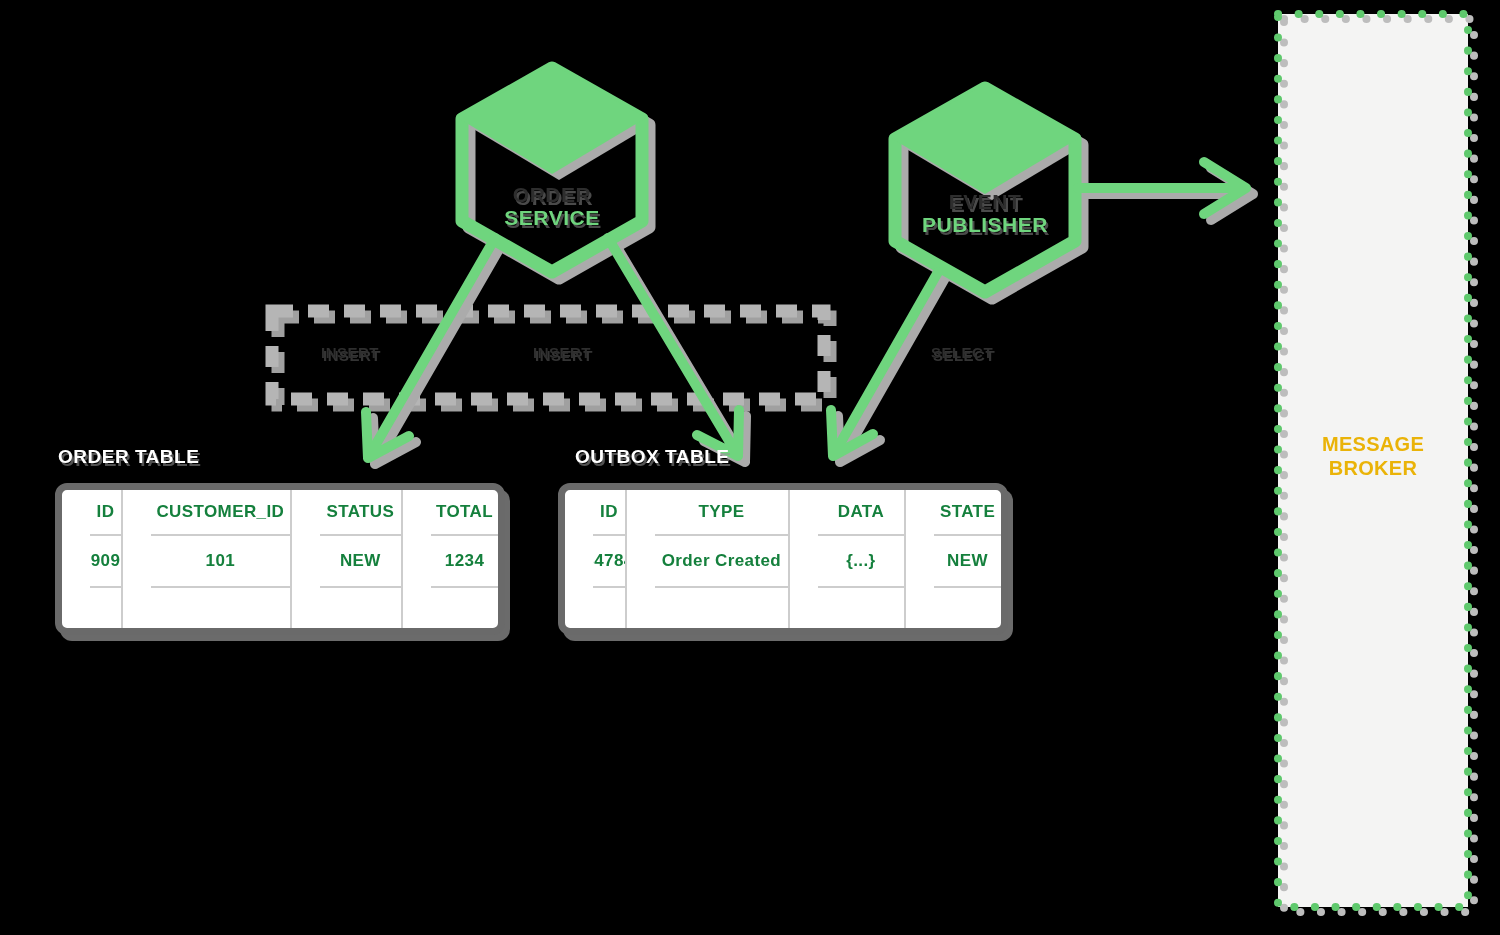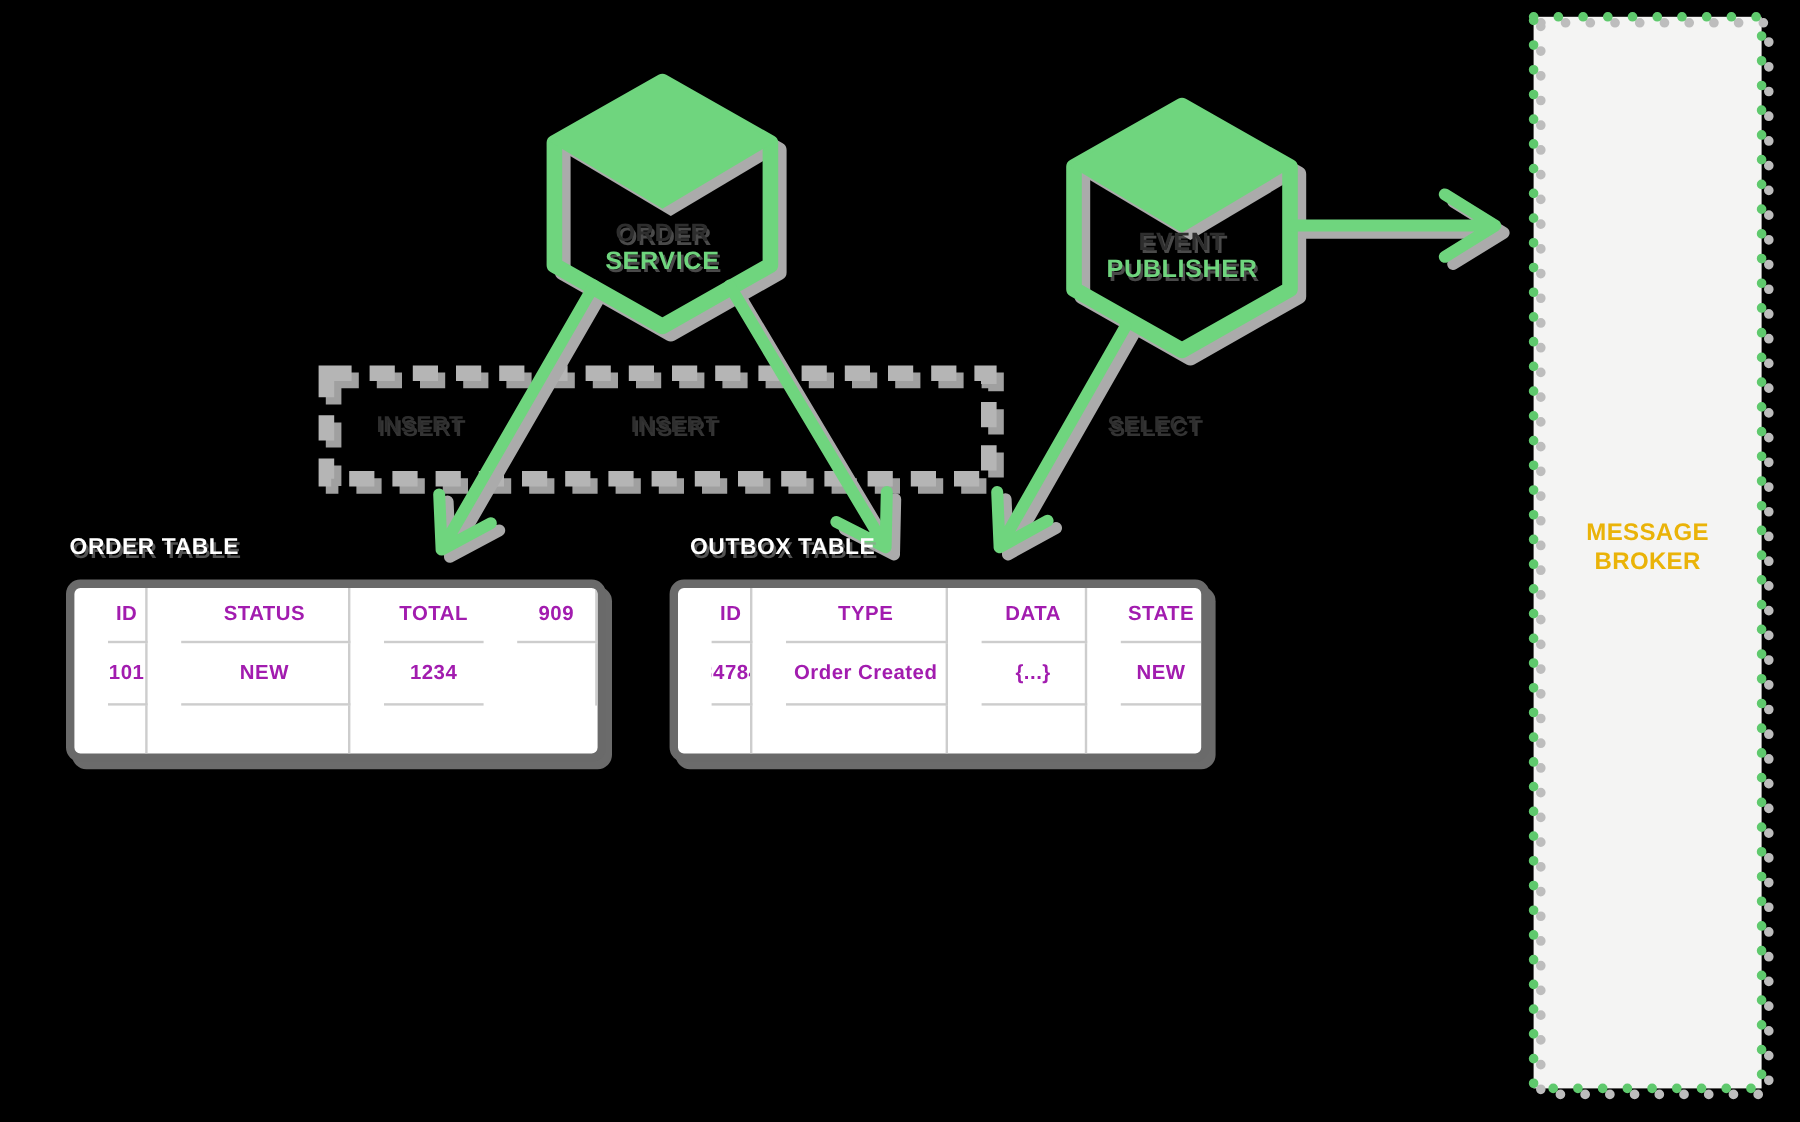--- a/index.html
+++ b/index.html
@@ -4,30 +4,30 @@
 <style>
   html,body{margin:0;padding:0;background:#000;}
   body{width:1500px;height:935px;overflow:hidden;font-family:"Liberation Sans",sans-serif;}
   .stage{position:relative;width:1500px;height:756px;background:#000;}
   svg.art{position:absolute;left:0;top:0;width:1500px;height:935px;}
   .txt{position:absolute;font-weight:bold;text-align:center;white-space:nowrap;}
   .svc-label{width:200px;font-size:21px;line-height:23px;letter-spacing:.5px;
              text-shadow:2px 3px 0 rgba(165,165,165,.45);}
   .svc-top{color:#2E2E2E;display:block;}
   .svc-bottom{color:#6FD57E;display:block;}
-  .op-label{width:140px;font-size:19px;color:#2E2E2E;letter-spacing:.5px;
+  .op-label{width:140px;font-size:15px;color:#2E2E2E;letter-spacing:.5px;
             text-shadow:2px 3px 0 rgba(150,150,150,.35);}
   .tbl-title{font-size:19px;color:#ffffff;letter-spacing:.5px;text-align:left;
              text-shadow:2px 3px 0 rgba(150,150,150,.55);}
   .broker-label{width:182px;font-size:20px;line-height:24px;color:#eab308;letter-spacing:.3px;}
   .table-card{position:absolute;box-sizing:border-box;width:450px;height:152px;
               background:#ffffff;border:7px solid #6A6A6A;border-radius:12px;
               box-shadow:5px 6px 0 rgba(134,134,134,.8);display:grid;overflow:hidden;}
   .cell{display:flex;align-items:center;justify-content:center;
-        font-weight:bold;color:#a21caf;font-size:17px;letter-spacing:.4px;
+        font-weight:bold;color:#15803d;font-size:17px;letter-spacing:.4px;
         border-right:2px solid #CDCDCD;border-bottom:2px solid #CDCDCD;
         overflow:hidden;white-space:nowrap;margin-left:28px;}
   .cell.last-col{border-right:none;}
   .cell.last-row{border-bottom:none;}
 </style>
 </head>
 <body>
 
 <div class="stage">
 
@@ -74,20 +74,21 @@
 
   <div class="txt op-label" style="left:280px;top:344px;">INSERT</div>
   <div class="txt op-label" style="left:492px;top:344px;">INSERT</div>
   <div class="txt op-label" style="left:892px;top:344px;">SELECT</div>
 
   <div class="txt tbl-title" style="left:58px;top:446px;">ORDER TABLE</div>
   <div class="txt tbl-title" style="left:575px;top:446px;">OUTBOX TABLE</div>
 
   <div class="table-card" style="left: 55px; top: 483px; grid-template-columns: 63fr 174fr 115fr 98fr; grid-template-rows: 46px 52px 1fr;">
       <div class="cell">ID</div>
+      <div class="cell">CUSTOMER_ID</div>
       <div class="cell">STATUS</div>
       <div class="cell last-col">TOTAL</div>
       <div class="cell">909</div>
       <div class="cell">101</div>
       <div class="cell">NEW</div>
       <div class="cell last-col">1234</div>
       <div class="cell last-row"></div>
       <div class="cell last-row"></div>
       <div class="cell last-row"></div>
       <div class="cell last-col last-row"></div>

